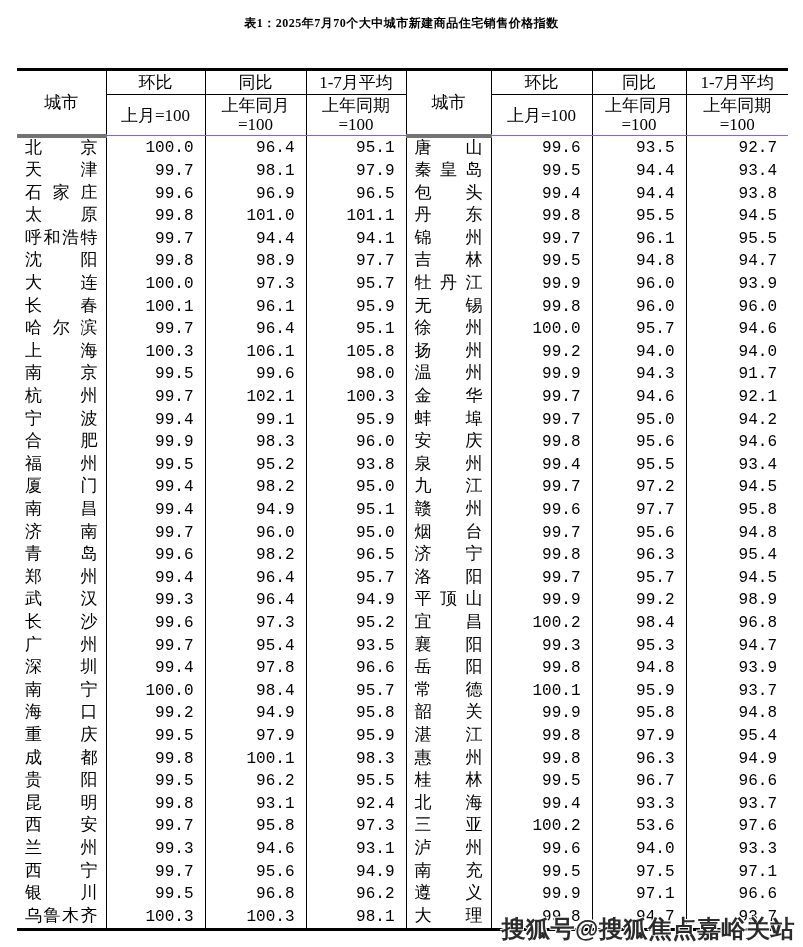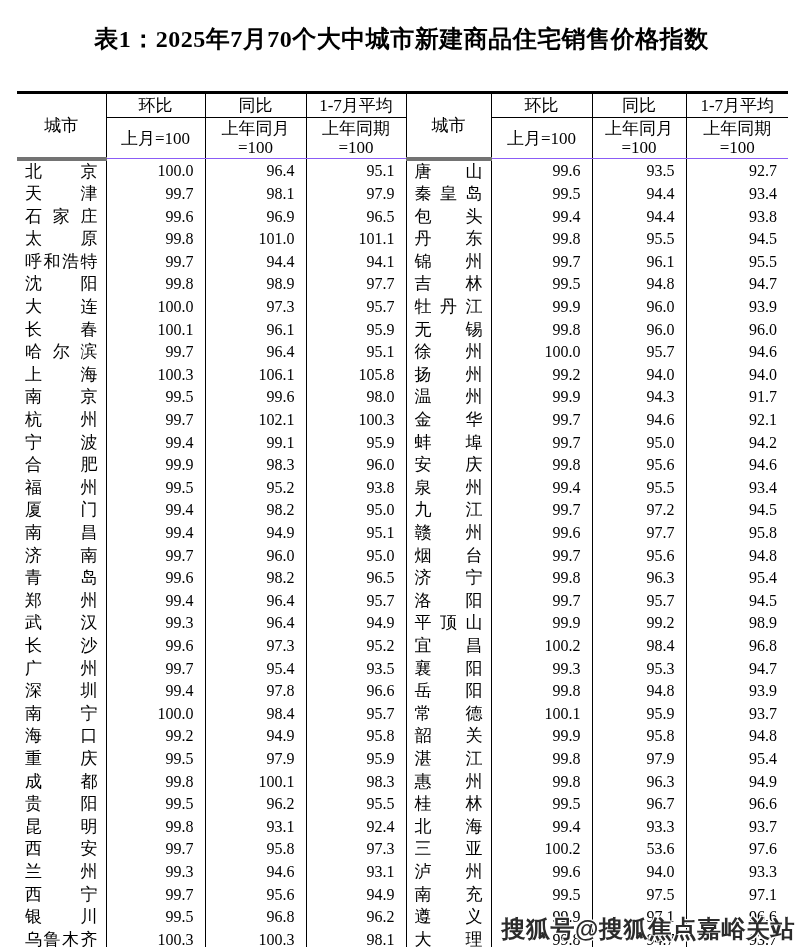--- a/index.html
+++ b/index.html
@@ -5,24 +5,24 @@
   html, body { margin: 0; padding: 0; }
   body {
     width: 803px; height: 947px;
     background: #ffffff;
     position: relative;
     font-family: "Liberation Serif", serif;
     color: #000000;
     overflow: hidden;
   }
   .title {
-    margin: 12px;
+    margin: 4px;
     padding-top: 11px;
     text-align: center;
-    font-size: 24px;
+    font-size: 12px;
     font-weight: bold;
     letter-spacing: 0.5px;
   }
   table.price-table {
     border-collapse: collapse;
     table-layout: fixed;
     width: 771px;
     margin: 36px 0 0 17px;
     border-top: 3px solid #000;
     border-bottom: 3px solid #000;
@@ -37,21 +37,21 @@
   .price-table tbody td:first-child { border-left: none; }
 
   .price-table thead th { font-size: 17px; text-align: center; vertical-align: middle; }
   .price-table thead tr:first-child { height: 24px; }
   .price-table thead tr:nth-child(2) { height: 41px; }
   .price-table thead tr:first-child th.stat-h { border-bottom: 1px solid #000; margin-left: 25px; }
   .price-table thead tr:nth-child(2) th { border-bottom: 1px solid #8b5cf6; }
   .price-table thead th.city-h { border-bottom: 4px solid #737373; }
   .price-table thead th.sub { white-space: pre-line; line-height: 19px; }
 
-  .price-table tbody tr { height: 22.6px; }
+  .price-table tbody tr { height: 22.6px; font-family: Liberation Mono, monospace; }
   .price-table tbody td { line-height: 22.6px; }
   .price-table td.city {
     font-size: 17px;
     padding: 0 8px;
     text-align: justify;
     text-align-last: justify;
   }
   .price-table td.num {
     font-size: 16px;
     text-align: right;

